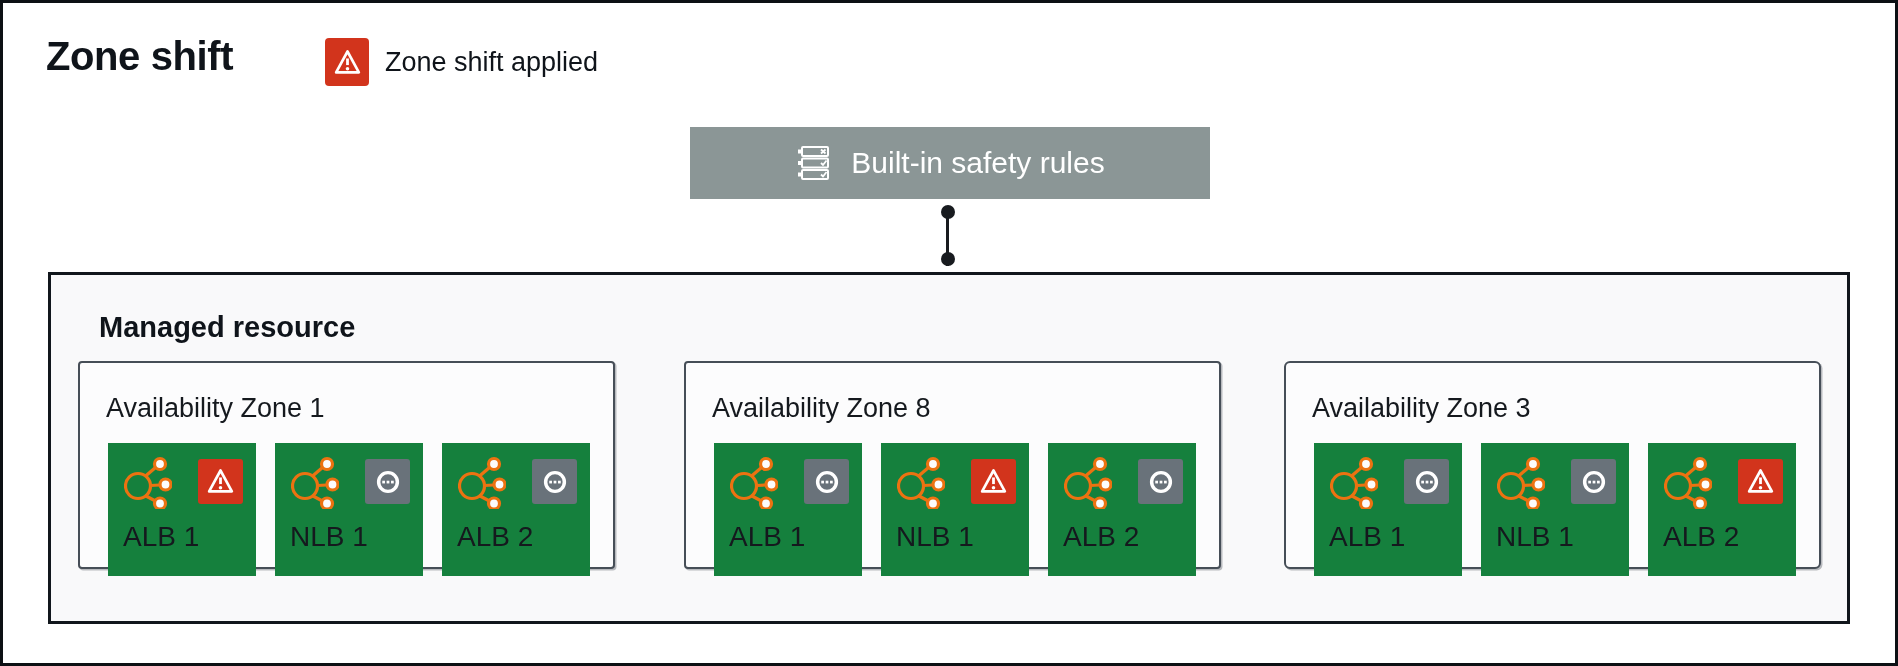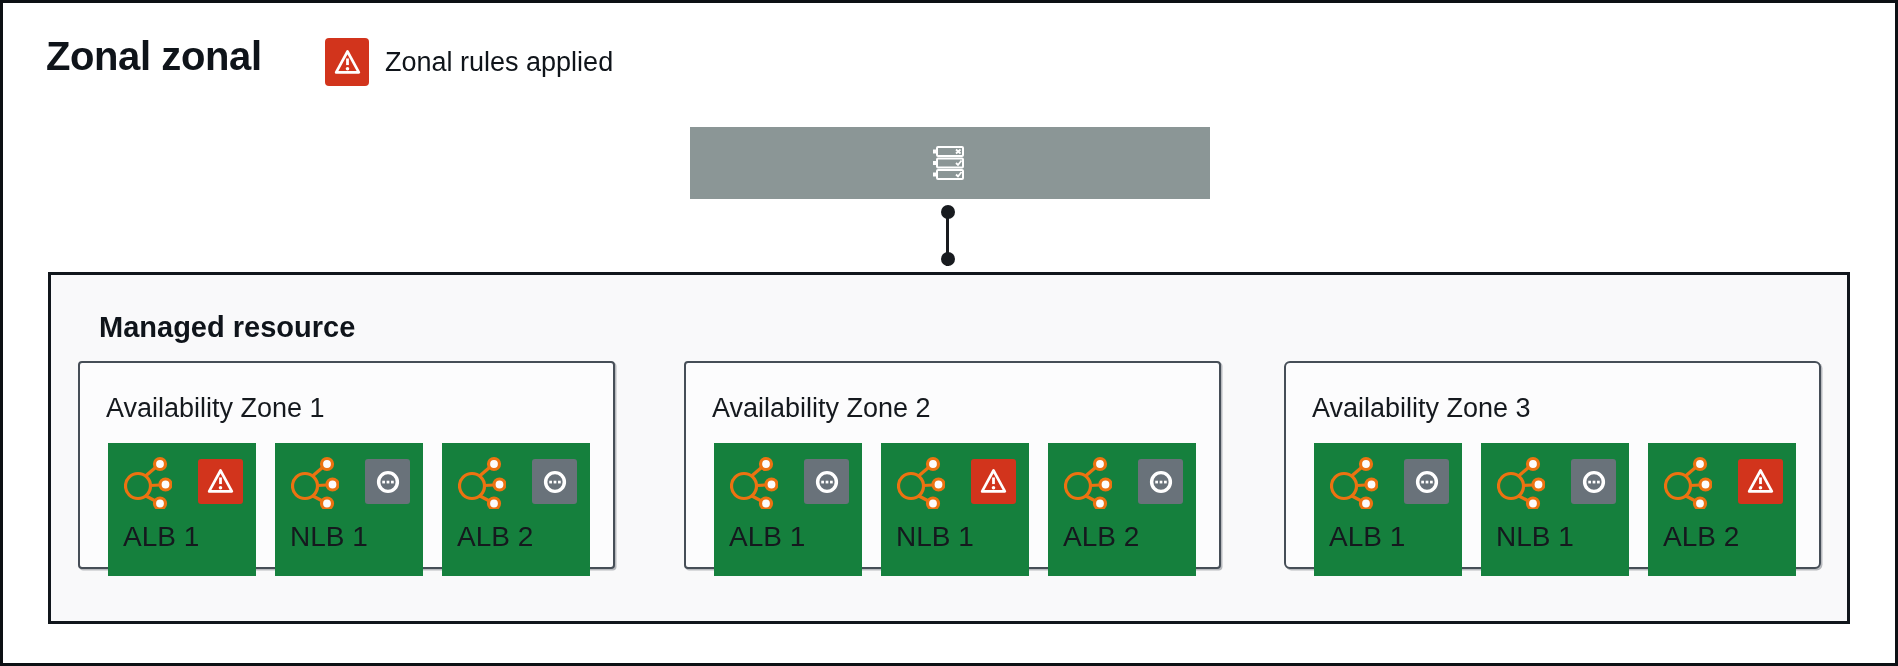--- a/index.html
+++ b/index.html
@@ -78,50 +78,51 @@
     display: flex; align-items: center; justify-content: center;
   }
   .card-label { position: absolute; left: 15px; top: 78px; font-size: 28px; color: #15191e; white-space: nowrap; }
   svg { display: block; }
 </style>
 </head>
 <body>
 
 <div class="frame"></div>
 
-<div class="page-title">Zonal zonal</div>
+<div class="page-title">Zone shift</div>
 
 <div class="legend">
   <div class="legend-item">
     <span class="legend-badge badge-red">
   <svg width="33" height="33" viewBox="0 0 45 45">
     <path d="M22.5 7.5 L38 36 H7 Z" fill="none" stroke="#ffffff" stroke-width="3.6" stroke-linejoin="round"></path>
     <line x1="22.5" y1="17" x2="22.5" y2="26" stroke="#ffffff" stroke-width="3.8"></line>
     <circle cx="22.5" cy="31" r="2.4" fill="#ffffff"></circle>
   </svg>
 </span>
-    <span class="legend-label">Zonal rules applied</span>
+    <span class="legend-label">Zone shift applied</span>
   </div>
 </div>
 
 <div class="safety-box">
   <span>
   <svg width="40" height="40" viewBox="0 0 40 40">
     <rect x="7" y="4" width="26" height="9" rx="1" fill="none" stroke="#ffffff" stroke-width="2"></rect>
     <rect x="3" y="6.5" width="4" height="4" fill="#ffffff"></rect>
     <line x1="26" y1="6.5" x2="30.5" y2="10.5" stroke="#ffffff" stroke-width="1.8"></line>
     <line x1="30.5" y1="6.5" x2="26" y2="10.5" stroke="#ffffff" stroke-width="1.8"></line>
     <rect x="7" y="15.5" width="26" height="9" rx="1" fill="none" stroke="#ffffff" stroke-width="2"></rect>
     <rect x="3" y="18" width="4" height="4" fill="#ffffff"></rect>
     <polyline points="26,20 28,22 31.5,17.5" fill="none" stroke="#ffffff" stroke-width="1.8"></polyline>
     <rect x="7" y="27" width="26" height="9" rx="1" fill="none" stroke="#ffffff" stroke-width="2"></rect>
     <rect x="3" y="29.5" width="4" height="4" fill="#ffffff"></rect>
     <polyline points="26,31.5 28,33.5 31.5,29" fill="none" stroke="#ffffff" stroke-width="1.8"></polyline>
   </svg>
 </span>
+  <span>Built-in safety rules</span>
 </div>
 
 <div class="connector-line"></div>
 <div class="connector-dot dot-top"></div>
 <div class="connector-dot dot-bottom"></div>
 
 <div class="managed">
   <div class="managed-label">Managed resource</div>
 <div class="zone" style="left: 27px;">
     <div class="zone-label">Availability Zone 1</div>
@@ -185,21 +186,21 @@
     <circle cx="22.5" cy="22.5" r="12.4" fill="none" stroke="#ffffff" stroke-width="4.6"></circle>
     <rect x="14.9" y="20.8" width="3.6" height="3.6" fill="#ffffff"></rect>
     <rect x="20.7" y="20.8" width="3.6" height="3.6" fill="#ffffff"></rect>
     <rect x="26.5" y="20.8" width="3.6" height="3.6" fill="#ffffff"></rect>
   </svg>
 </span>
     <div class="card-label">ALB 2</div>
   </div>
     </div>
     <div class="zone" style="left: 633px;">
-    <div class="zone-label">Availability Zone 2</div>
+    <div class="zone-label">Availability Zone 8</div>
   <div class="card" style="left: 28px;">
     <span class="lb-icon">
   <svg width="48" height="54" viewBox="0 0 48 54">
     <circle cx="14" cy="31" r="12.5" fill="none" stroke="var(--orange)" stroke-width="3.2"></circle>
     <line x1="21" y1="21.5" x2="31.5" y2="12.5" stroke="var(--orange)" stroke-width="3.2"></line>
     <line x1="26.5" y1="30.5" x2="35.5" y2="30" stroke="var(--orange)" stroke-width="3.2"></line>
     <line x1="21" y1="40.5" x2="30.5" y2="45.5" stroke="var(--orange)" stroke-width="3.2"></line>
     <circle cx="36" cy="9" r="5.5" fill="#fcfcfd" stroke="var(--orange)" stroke-width="3.2"></circle>
     <circle cx="41.5" cy="29.5" r="5.5" fill="#fcfcfd" stroke="var(--orange)" stroke-width="3.2"></circle>
     <circle cx="36" cy="48.5" r="5.5" fill="#fcfcfd" stroke="var(--orange)" stroke-width="3.2"></circle>

